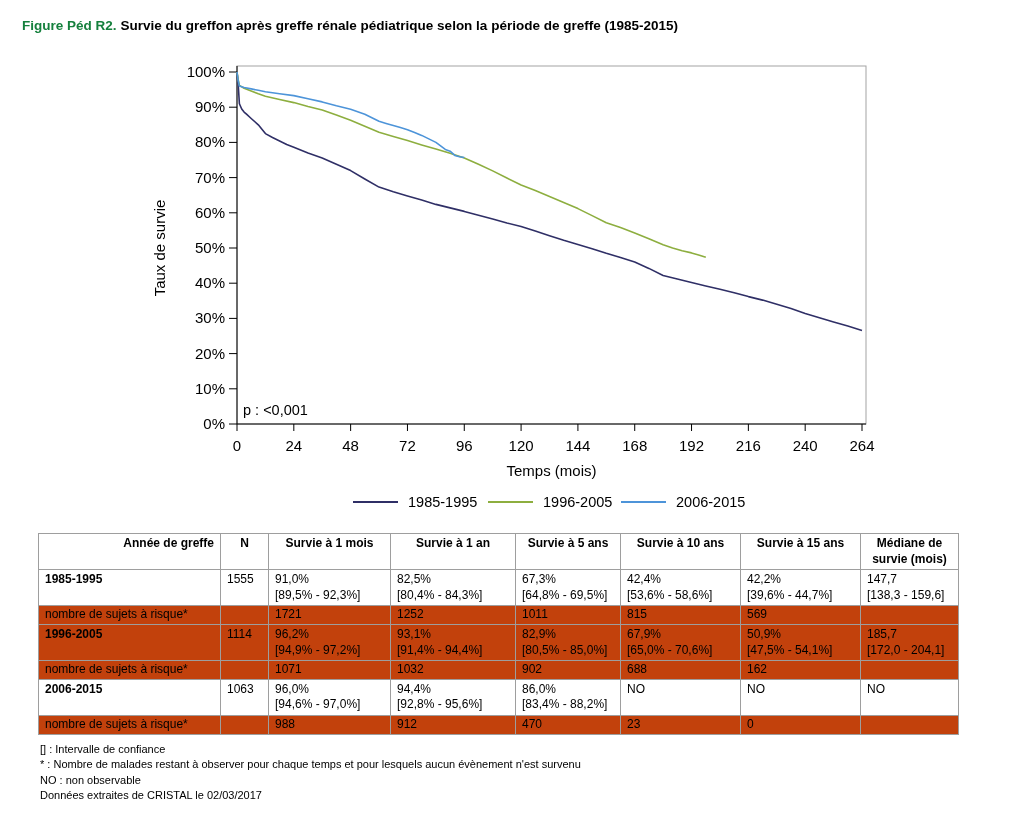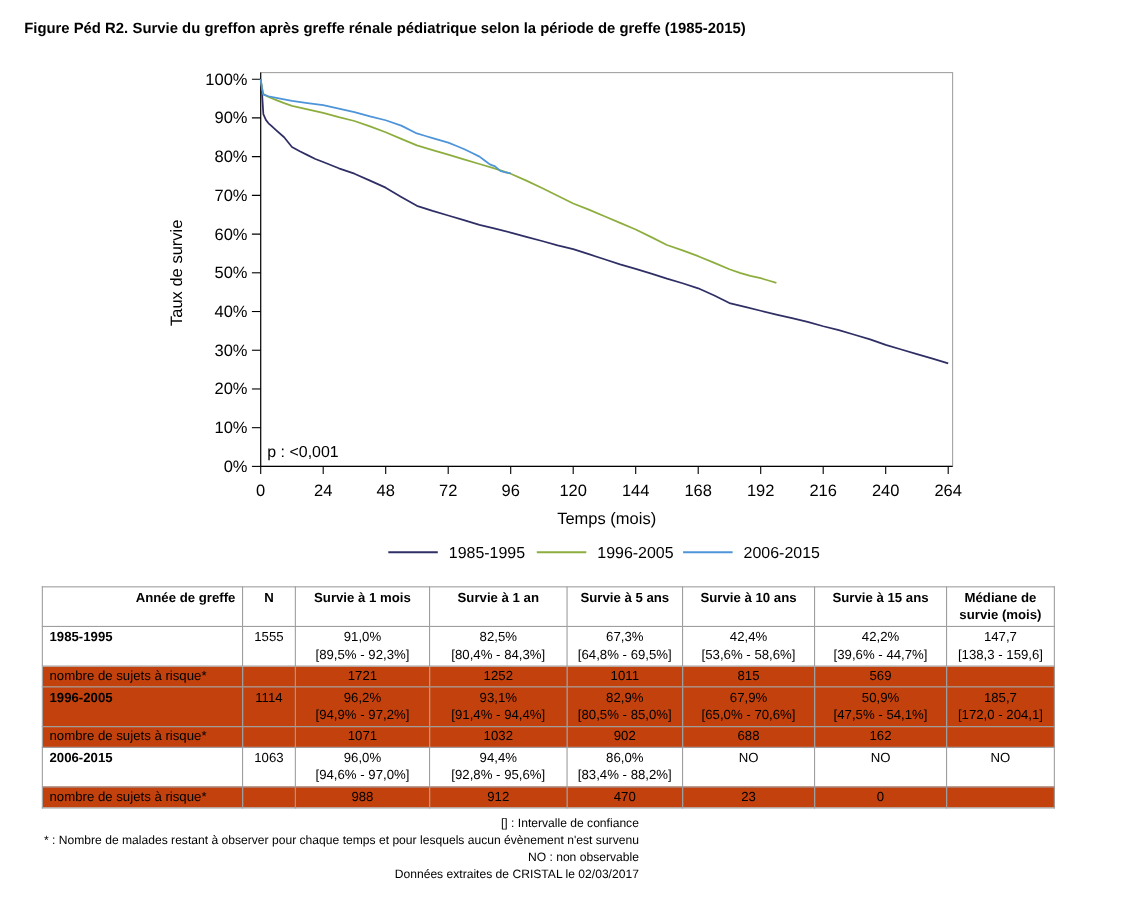--- a/index.html
+++ b/index.html
@@ -1,32 +1,32 @@
 <!DOCTYPE html>
 <html><head>
 <meta charset="utf-8">
 <style>
   html,body{margin:0;padding:0;background:#fff;}
   body{width:1020px;height:836px;position:relative;font-family:"Liberation Sans",sans-serif;color:#000;}
   .title{position:absolute;left:22px;top:18px;font-size:13.5px;font-weight:bold;white-space:nowrap;}
-  .title .prefix{color:#000000;margin-right:4px;margin-top:29px;}
+  .title .prefix{color:#15803d;margin-right:4px;margin-top:29px;}
   #chart{position:absolute;left:0;top:55px;}
   #chart text{font-family:"Liberation Sans",sans-serif;fill:#000;}
   table.surv{position:absolute;left:38px;top:533px;width:920px;border-collapse:collapse;font-size:12px;table-layout:fixed;}
   table.surv th, table.surv td{border:1px solid #9e9e9e;padding:2px 6px;vertical-align:top;line-height:1.3;}
   table.surv th{font-weight:bold;text-align:center;}
   table.surv th.first{text-align:right;}
   table.surv td.label{text-align:left;}
-  table.surv td.num{text-align:center;}
+  table.surv td.num{text-align:left;}
   table.surv tr.period td.label{font-weight:bold;}
   table.surv tr.shaded td{background:#c2410c;}
   table.surv tr.risk td{padding-top:1px;padding-bottom:1px;}
   .ci{display:block;}
   .footnotes{position:absolute;left:40px;top:742px;font-size:11px;line-height:1.4;}
-  .footnotes div{white-space:nowrap;text-align:right;}
+  .footnotes div{white-space:nowrap;}
 </style>
 </head>
 <body>
 
 <div class="title">
   <span class="prefix">Figure Péd R2.</span><span>Survie du greffon après greffe rénale pédiatrique selon la période de greffe (1985-2015)</span>
 </div>
 
 <svg id="chart" width="1020" height="465" viewBox="0 0 1020 465">
     <rect x="237" y="11" width="629" height="358" fill="none" stroke="#a3a3a3" stroke-width="1"></rect>

